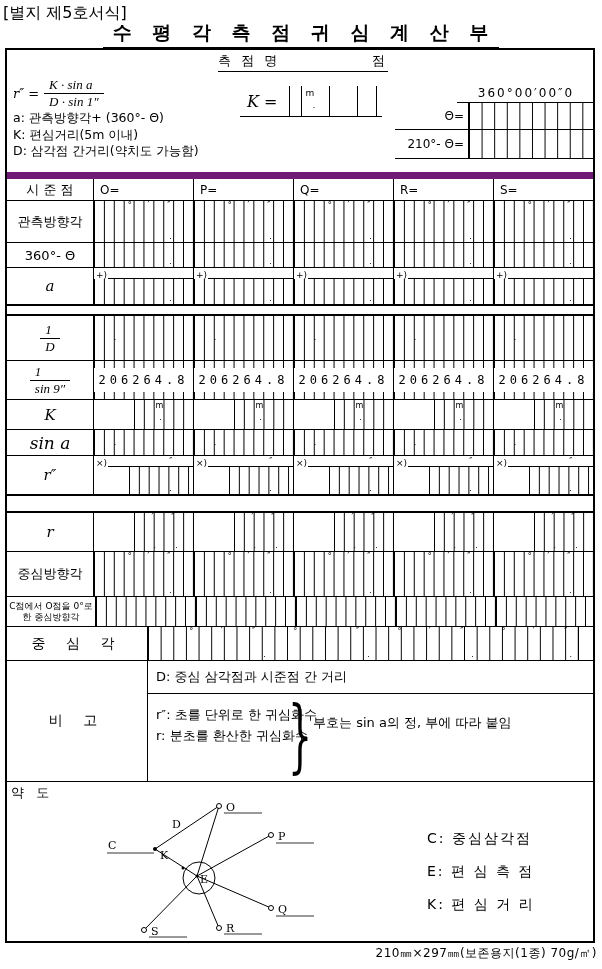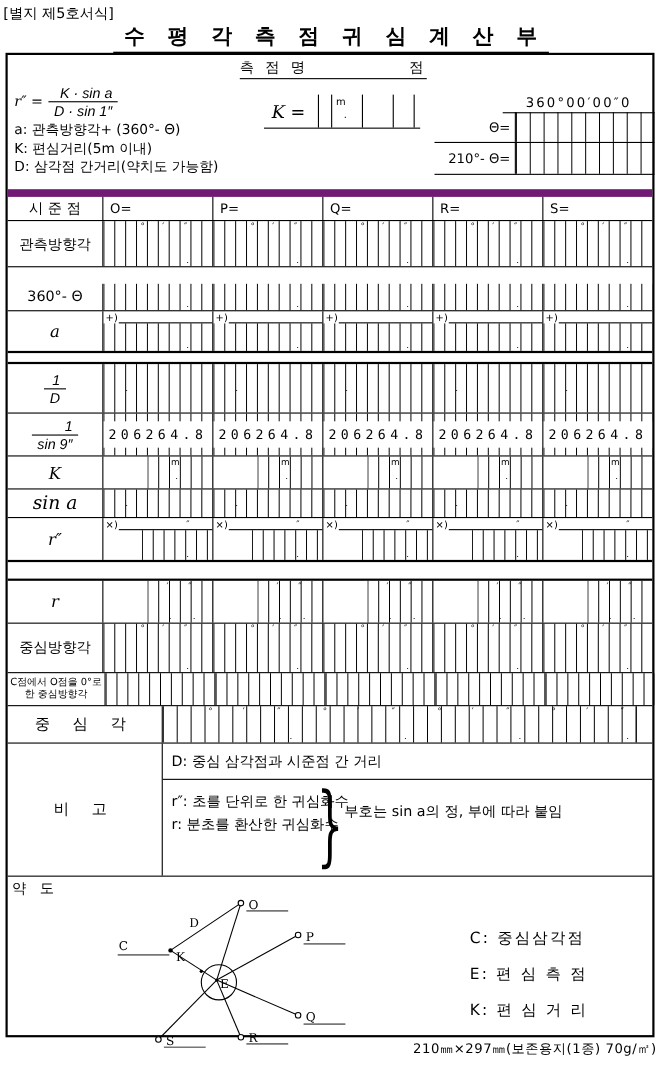--- a/index.html
+++ b/index.html
@@ -1,31 +1,31 @@
 <!DOCTYPE html>
 <html><head>
 <meta charset="utf-8">
 <style>
   html,body{margin:0;padding:0;background:#fff;}
   .page{position:relative;width:602px;height:969px;background:#fff;color:#000;
         font-family:"DejaVu Sans",sans-serif;overflow:hidden;}
-  .doclabel{position:absolute;left:3px;top:3px;font-size:13px;}
+  .doclabel{position:absolute;left:3px;top:3px;font-size:16px;}
   .titlewrap{position:absolute;left:0;top:20px;width:602px;text-align:center;}
   .title{display:inline-block;font-size:19px;font-weight:bold;letter-spacing:7px;
          border-bottom:2px solid #000;padding:0 4px 1px 10px;}
   .formbox{position:absolute;left:5px;top:48px;width:590px;height:895px;
            border:2px solid #000;box-sizing:border-box;}
   
   .topsec{position:relative;width:100%;height:129px;border-bottom:7px solid #701a75;box-sizing:border-box;}
   .stname{position:absolute;left:211px;top:2px;width:170px;display:flex;justify-content:space-between;
           border-bottom:1px solid #000;font-size:13px;letter-spacing:3px;padding-bottom:1px;}
   .formula{position:absolute;left:6px;top:27px;display:flex;align-items:center;
            font-family:"DejaVu Serif",serif;font-style:italic;font-size:13px;}
   .f-lhs{margin-right:5px;}
-  .frc{display:inline-block;text-align:right;font-family:Liberation Sans, sans-serif;font-style:italic;}
+  .frc{display:inline-block;text-align:left;font-family:Liberation Serif, serif;font-style:italic;}
   .fn{display:block;border-bottom:1px solid #000;padding:0 5px;}
   .fd{display:block;padding:0 5px;}
   .defs{position:absolute;left:6px;top:60px;font-size:12.5px;line-height:16.5px;white-space:nowrap;}
   .kline{position:absolute;left:240px;top:36px;height:30px;display:flex;align-items:center;}
   .klab{font-family:"DejaVu Serif",serif;font-style:italic;font-size:16px;margin-right:12px;}
   .kgrid{position:relative;width:88px;height:30px;}
   .kt{position:absolute;top:0;bottom:0;width:1px;background:#000;}
   .kt:nth-of-type(1){left:0;} .kt:nth-of-type(2){left:12px;} .kt:nth-of-type(3){left:40px;}
   .kt:nth-of-type(4){left:68px;} .kt:nth-of-type(5){left:87px;}
   .kmu{position:absolute;left:16px;top:2px;font-size:9px;font-style:normal;}
@@ -183,21 +183,21 @@
             <i class="mk bt" style="left:76%">.</i>
           </div>
           <div class="dcell">
             <b class="tks tkA"></b>
             <i class="mk " style="left:34%">°</i>
             <i class="mk " style="left:54%">′</i>
             <i class="mk " style="left:74%">″</i>
             <i class="mk bt" style="left:76%">.</i>
           </div>
         </div>
-        <div class="trow" style="height: 25px; margin-top: 15px;">
+        <div class="trow" style="height: 25px;">
           <div class="lcell">360°- Θ</div>
           <div class="dcell">
             <b class="tks tkA"></b>
             <i class="mk bt" style="left:76%">.</i>
           </div>
           <div class="dcell">
             <b class="tks tkA"></b>
             <i class="mk bt" style="left:76%">.</i>
           </div>
           <div class="dcell">

